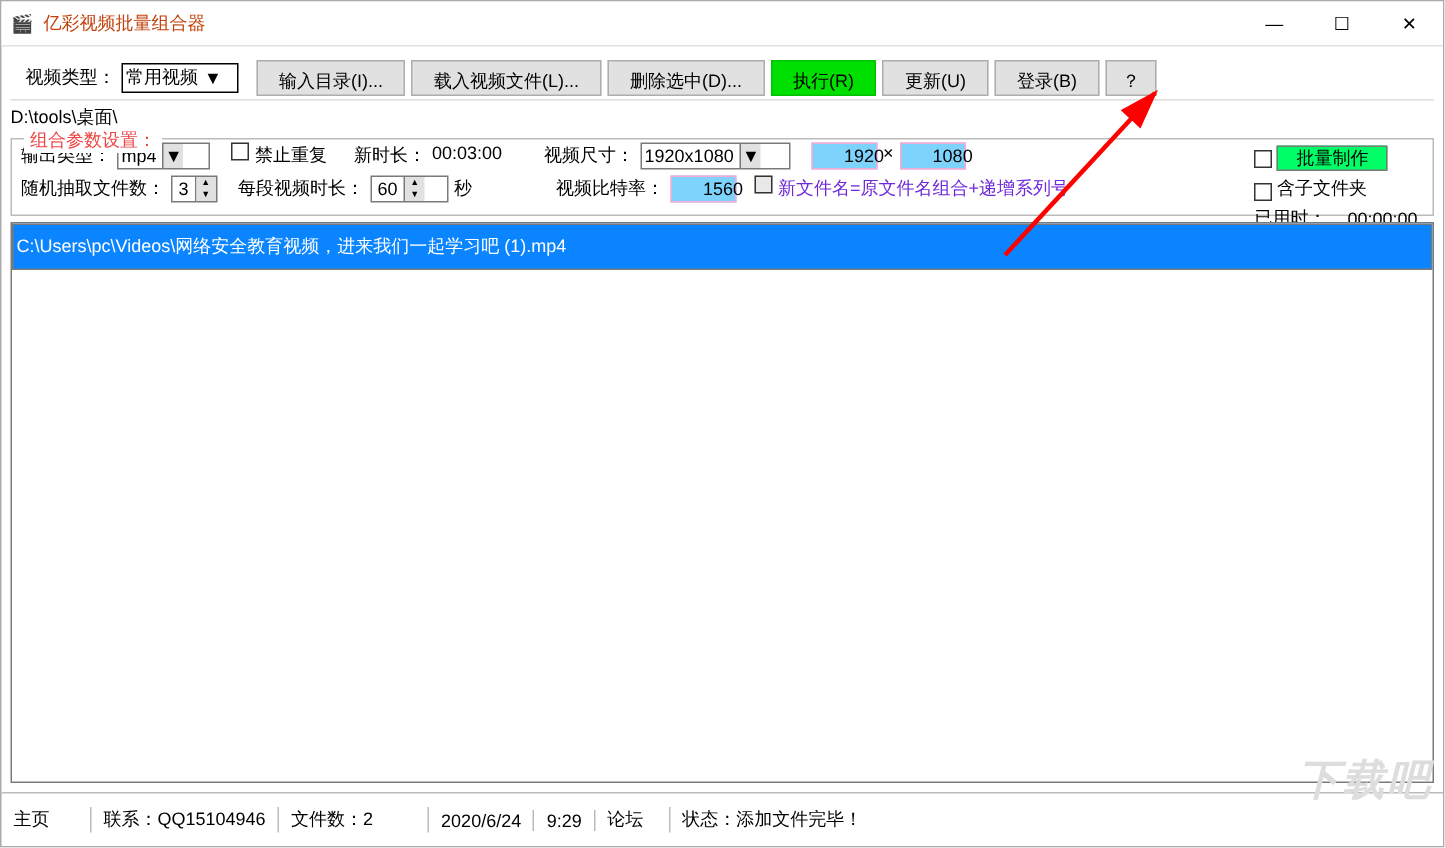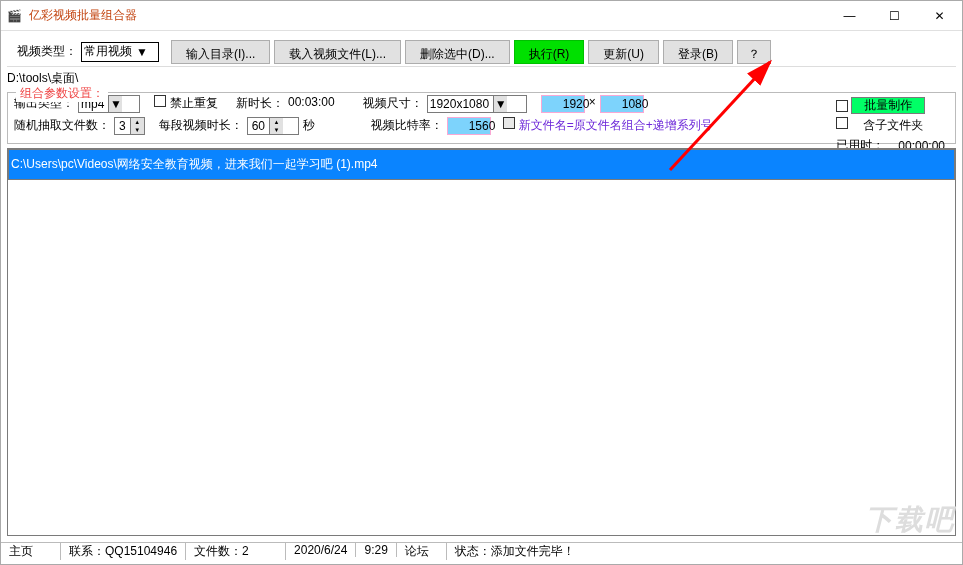--- a/index.html
+++ b/index.html
@@ -30,21 +30,21 @@
 .spin{height:18px;border:1px solid #7a7a7a;background:#fff;display:flex;align-items:center}
 .spin .val{padding:0 4px}
 .spin .arrows{display:flex;flex-direction:column;border-left:1px solid #7a7a7a;width:14px;height:100%}
 .spin .arrows div{flex:1;display:flex;align-items:center;justify-content:center;font-size:6px;background:#e1e1e1}
 .rightcol{position:absolute;right:10px;top:4px;display:flex;flex-direction:column;gap:3px;align-items:flex-start}
 .batchbtn{background:#00ff66;border:1px solid #7a7a7a;height:17px;padding:0 12px;display:flex;align-items:center}
 .grey{color:#6d28d9}
 .filelist{flex:1;background:#fff;border:1px solid #7a7a7a;margin:2px 6px 6px 6px;overflow:auto;position:relative}
 .filerow{height:31px;padding:0 2px;white-space:nowrap;color:#000}
 .filerow.sel{background:#0a84ff;color:#fff}
-.statusbar{height:22px;border-top:1px solid #bbb;display:flex;align-items:flex-start}
+.statusbar{height:36px;border-top:1px solid #bbb;display:flex;align-items:center}
 .statuscell{border-right:1px solid #bbb;padding:0 8px;display:flex;align-items:center}
 .statuscell.last{flex:1;border-right:none}
 .watermark{position:absolute;right:8px;bottom:26px;font-size:28px;color:#ddd;font-style:italic;pointer-events:none;font-weight:bold;letter-spacing:2px}
 .arrow-overlay{position:absolute;pointer-events:none;z-index:100}
 </style>
 </head>
 <body>
 
 <div class="window">
   <div class="titlebar">
@@ -99,21 +99,21 @@
   <div class="fieldset">
     <div class="legend">组合参数设置：</div>
 
     <div class="rightcol">
       <div style="display:flex;align-items:center;gap:3px">
         <span class="chk"></span>
         <div class="batchbtn">
             <span>批量制作</span>
           </div>
       </div>
-      <div style="display:flex;align-items:flex-start;gap:15px">
+      <div style="display:flex;align-items:flex-end;gap:3px">
         <span class="chk"></span>
         <span class="lbl">含子文件夹</span>
       </div>
       <div style="display:flex;align-items:center;gap:14px">
         <span class="lbl">已用时：</span>
         <span class="lbl">00:00:00</span>
       </div>
     </div>
 
     <div class="row">

